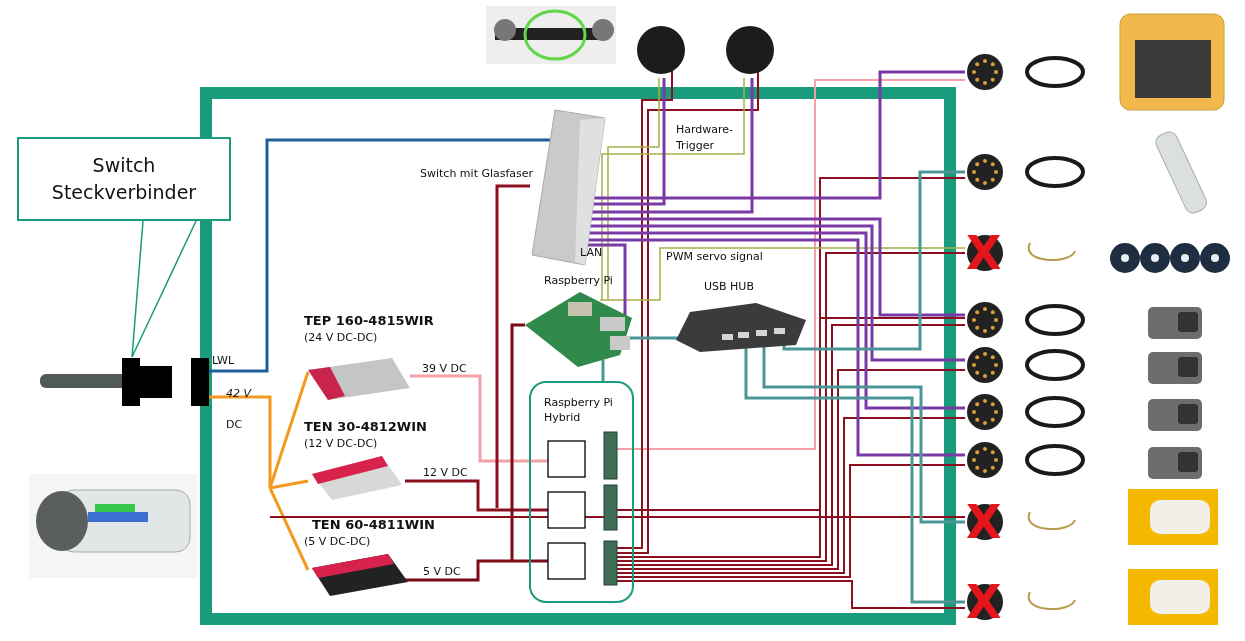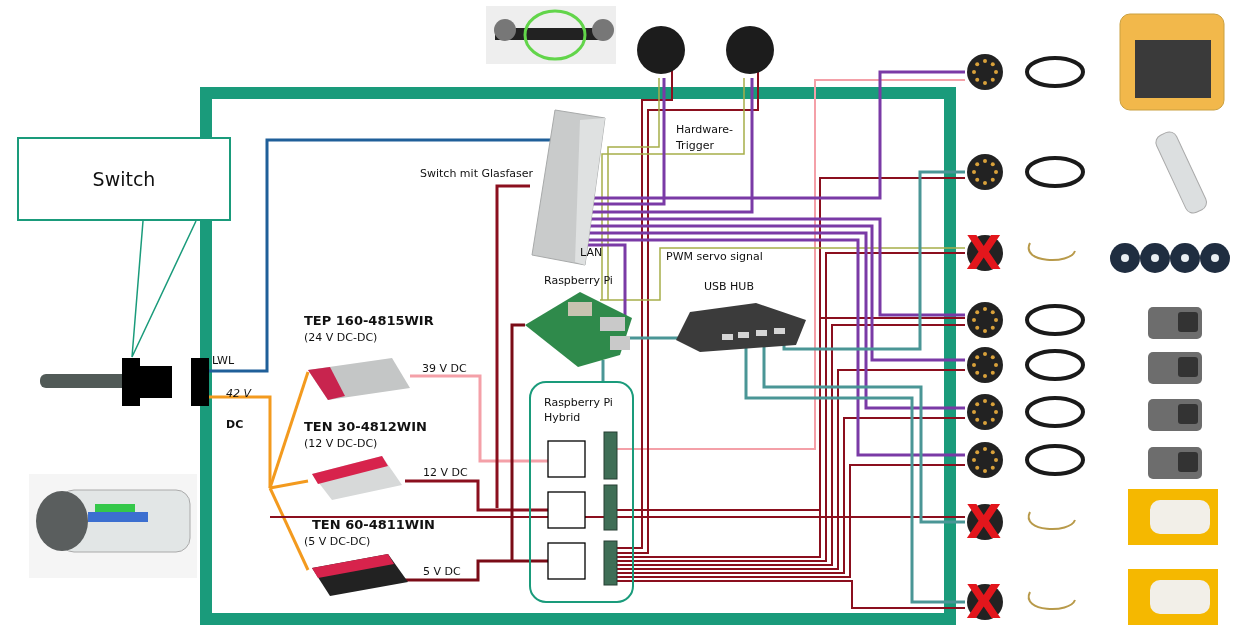--- a/index.html
+++ b/index.html
@@ -261,25 +261,26 @@
         <path d="M1030 592 C1020 612, 1070 614, 1075 600" fill="none" stroke="#b89a4a" stroke-width="2"></path>
         <text x="966" y="618" fill="#e3161c" font-size="46" font-weight="bold" font-family="DejaVu Sans, sans-serif">X</text>
         <rect x="1128" y="569" width="90" height="56" fill="#f5b800"></rect>
         <rect x="1150" y="580" width="60" height="34" rx="10" fill="#f2efe8"></rect>
       </g>
     </g>
 </svg>
 
 <div class="callout">
   <span>Switch</span>
+  <span>Steckverbinder</span>
 </div>
 
 <span class="lbl" style="left:212px;top:354px;">LWL</span>
 <span class="lbl" style="left:226px;top:387px;font-style:italic;">42 V</span>
-<span class="lbl" style="left:226px;top:418px;font-weight:bold;">DC</span>
+<span class="lbl" style="left:226px;top:418px;">DC</span>
 
 <span class="lbl" style="left:420px;top:154px;margin-top:13px;">Switch mit  Glasfaser</span>
 <span class="lbl" style="left:676px;top:123px;">Hardware-</span>
 <span class="lbl" style="left:676px;top:139px;">Trigger</span>
 <span class="lbl" style="left:580px;top:246px;">LAN</span>
 <span class="lbl" style="left:544px;top:274px;">Raspberry Pi</span>
 <span class="lbl" style="left:666px;top:250px;">PWM  servo signal</span>
 <span class="lbl" style="left:704px;top:280px;">USB HUB</span>
 <span class="lbl" style="left:544px;top:396px;">Raspberry Pi</span>
 <span class="lbl" style="left:544px;top:411px;">Hybrid</span>

